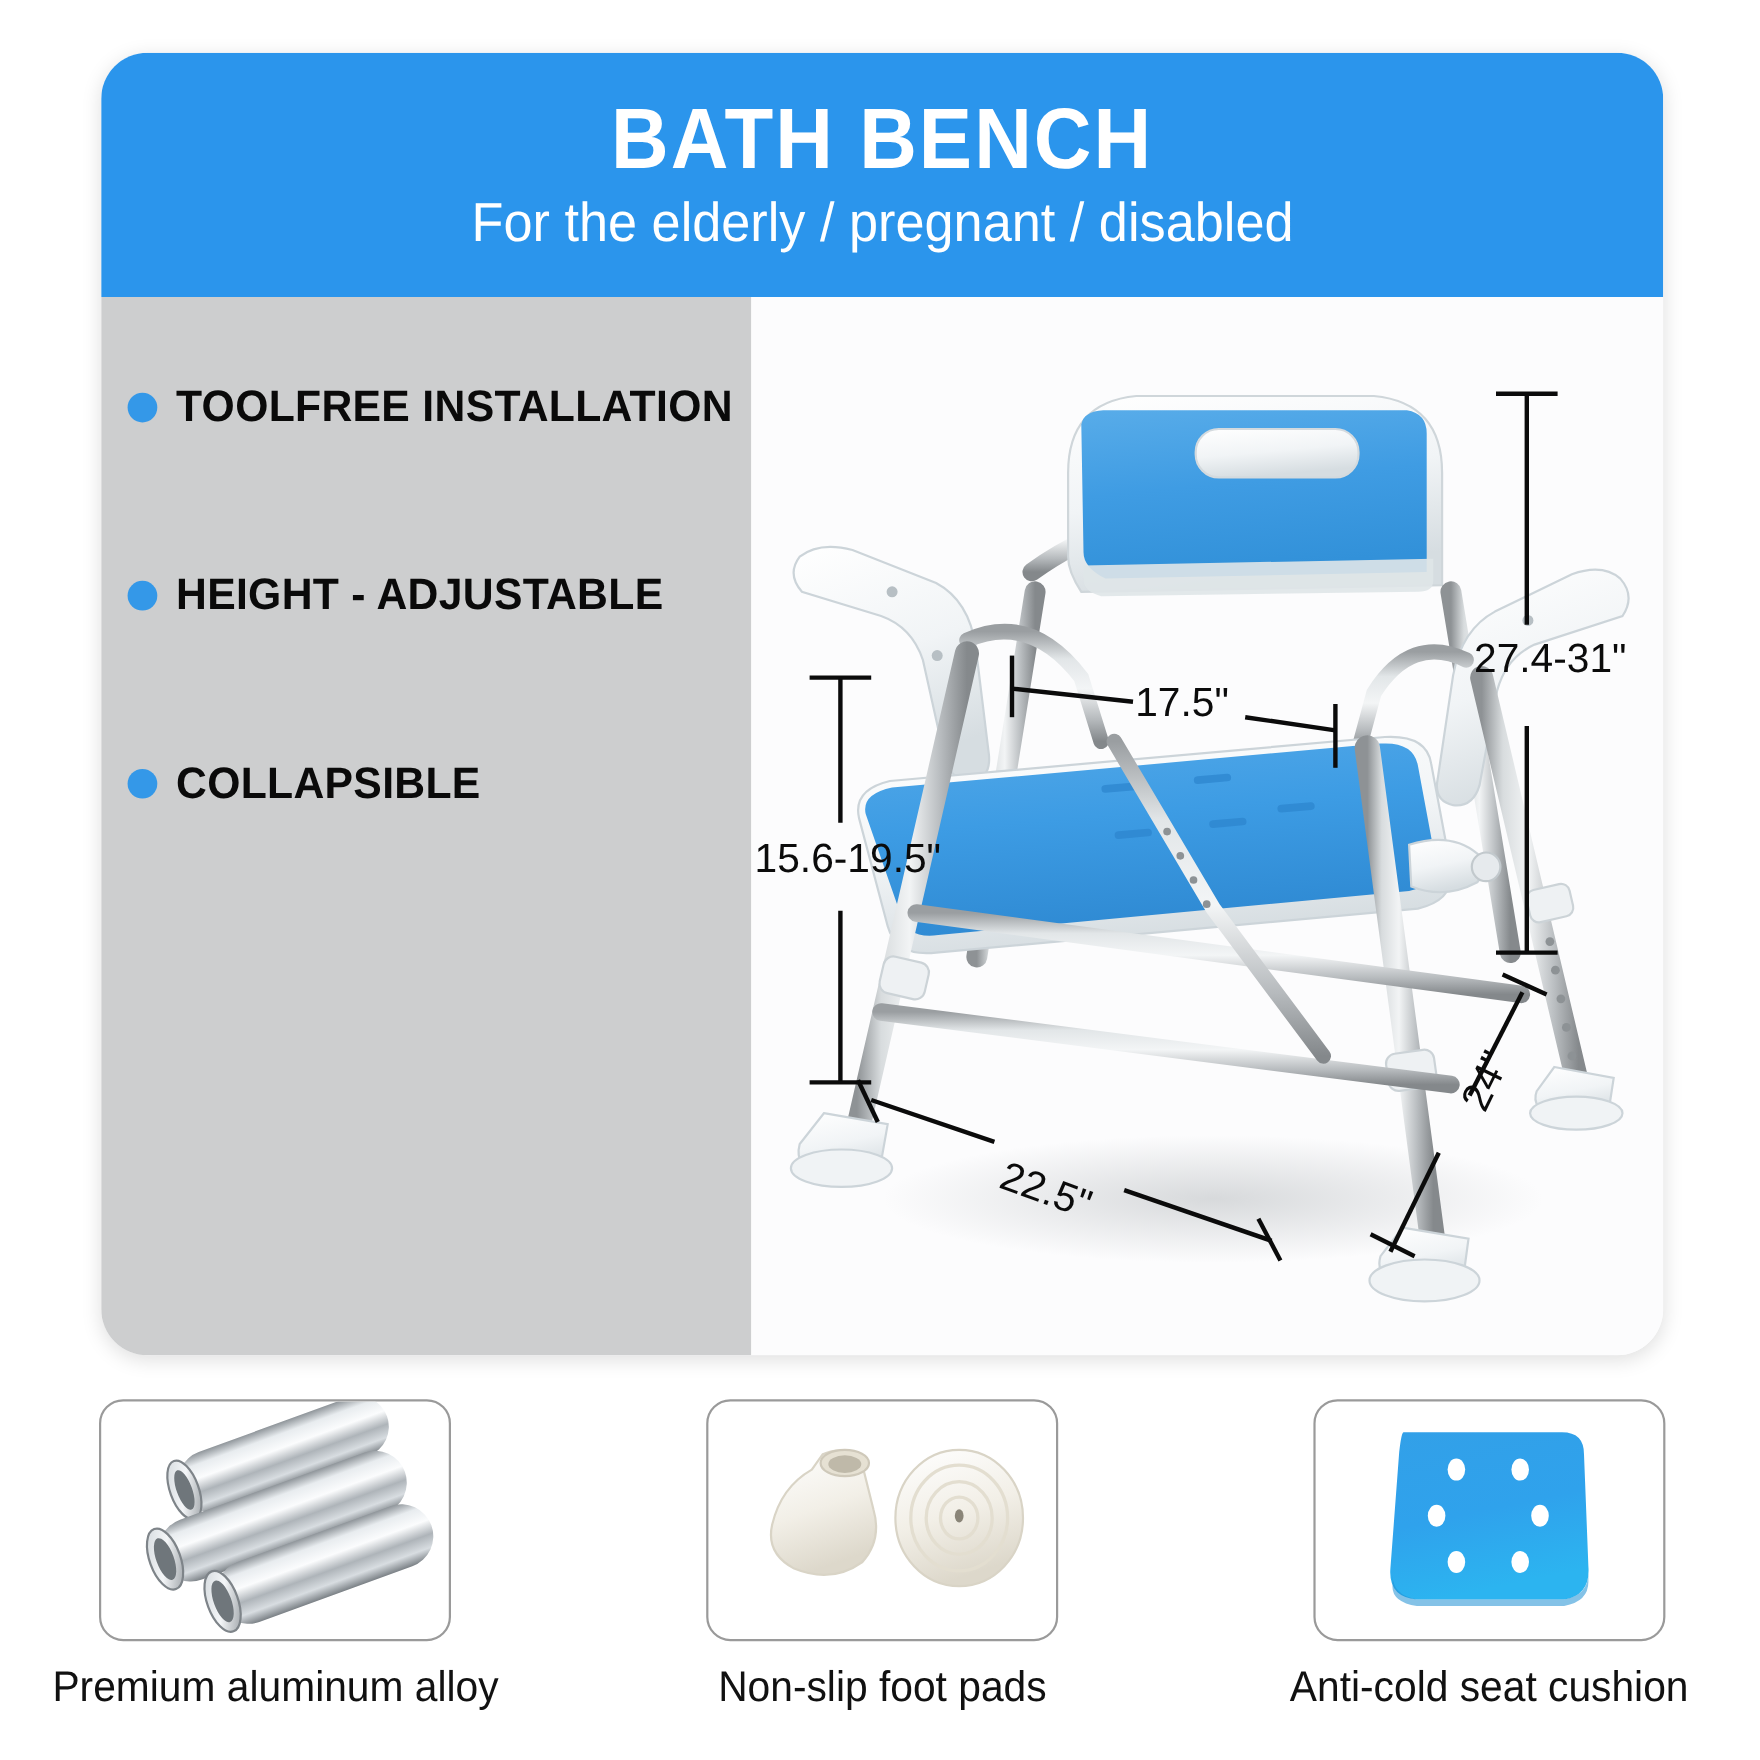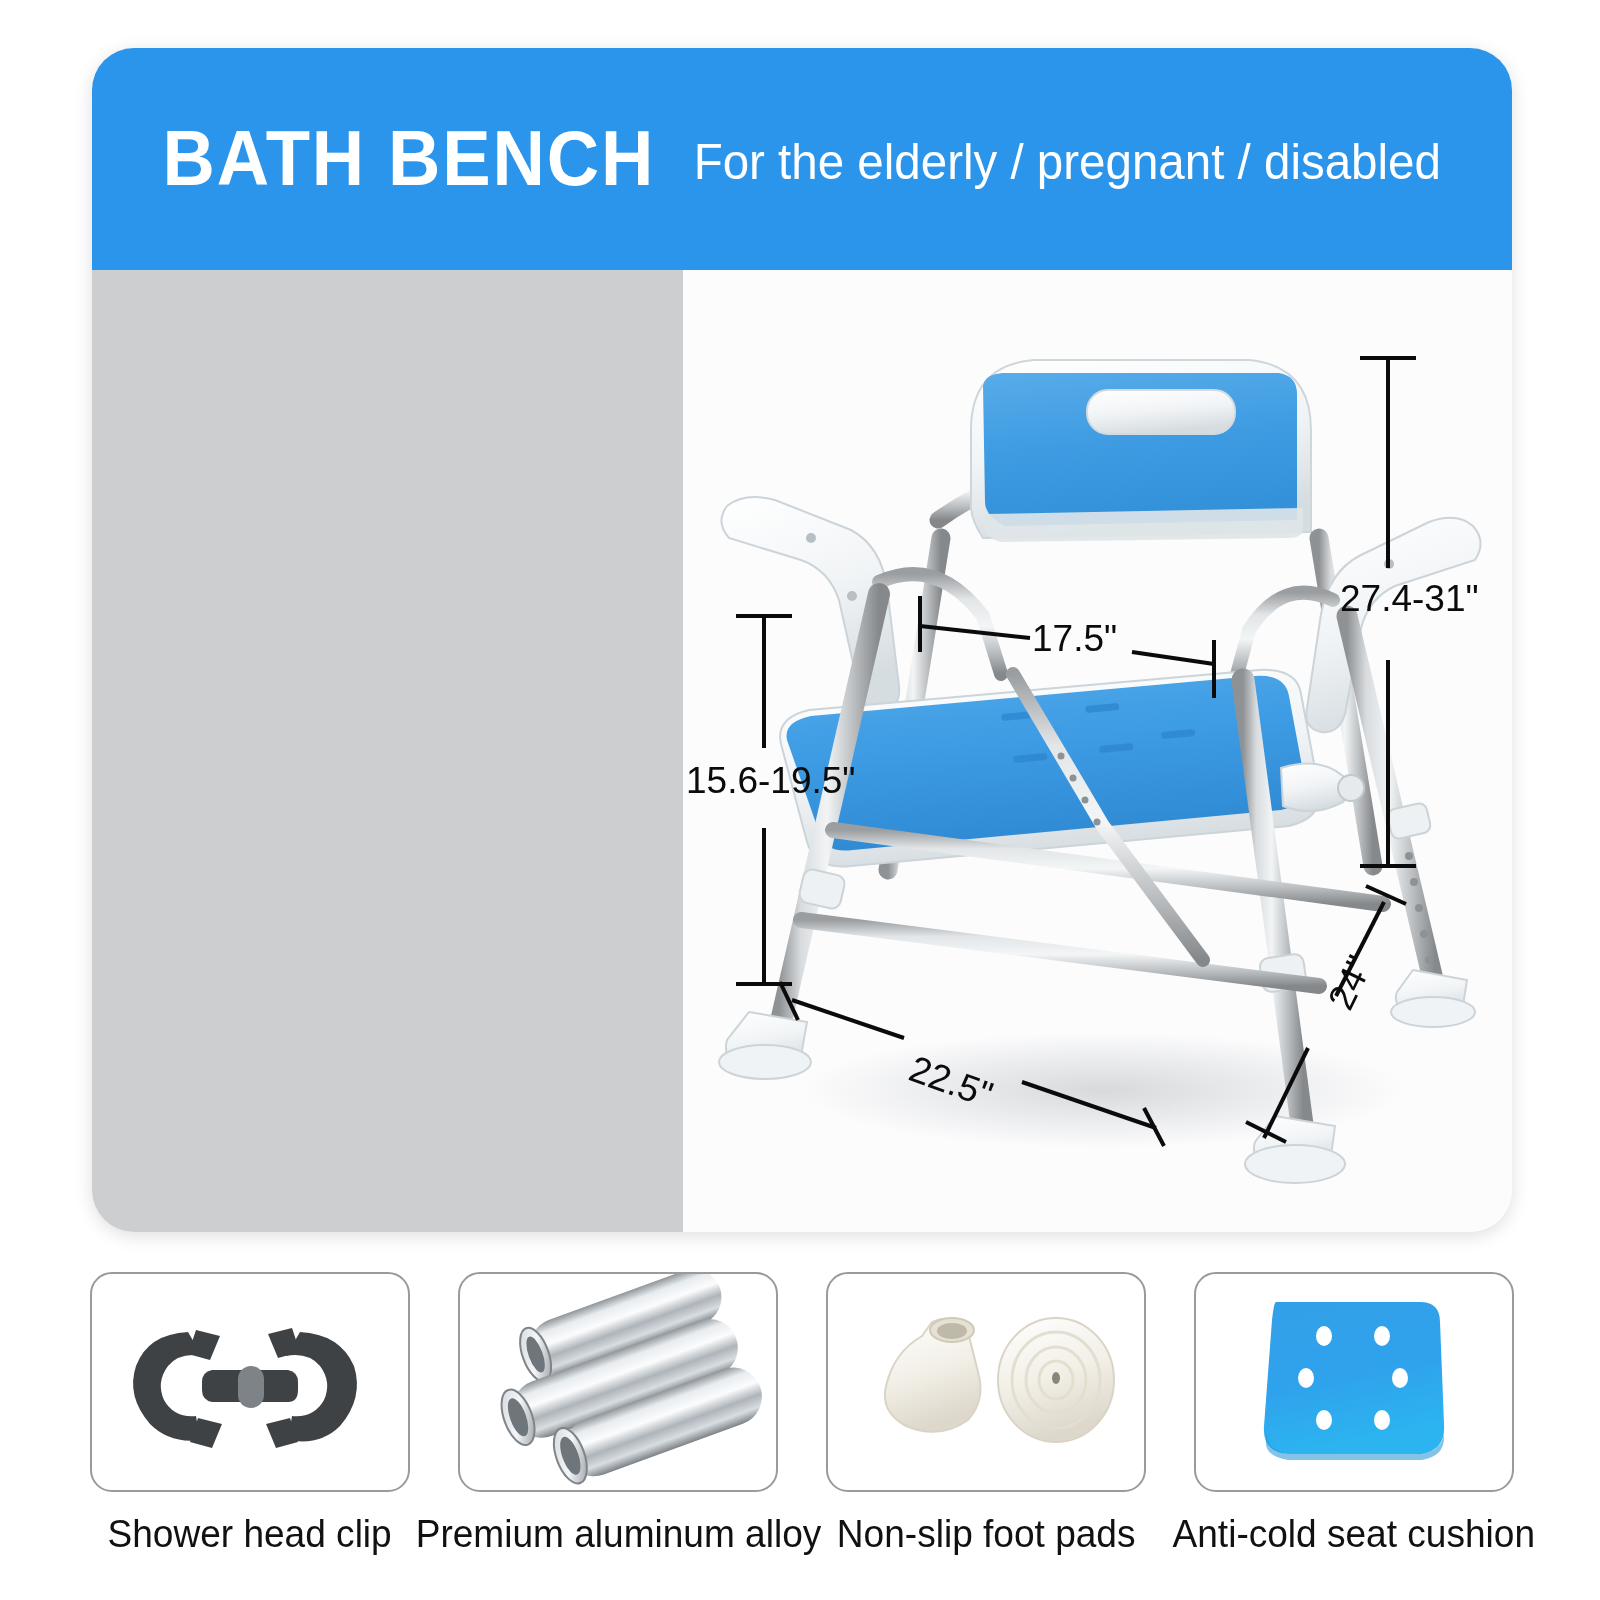--- a/index.html
+++ b/index.html
@@ -13,21 +13,21 @@
   
   #main-panel{
     position:absolute;left:92px;top:48px;width:1420px;height:1184px;
     border-radius:42px;overflow:hidden;
     background:#fcfcfd;
     box-shadow:0 4px 18px rgba(0,0,0,.13);
   }
   #header-band{
     position:absolute;left:0;top:0;width:100%;height:222px;
     background:#2b95ec;
-    display:flex;flex-direction:row;align-items:center;justify-content:center;
+    display:flex;flex-direction:column;align-items:center;justify-content:center;
   }
   #header-title{
     color:#ffffff;font-size:78px;font-weight:bold;letter-spacing:2px;
     line-height:1.02;
     font-family:"Liberation Sans Narrow","Liberation Sans",sans-serif;
     transform:scaleX(.93);
   }
   #header-sub{
     color:#ffffff;font-size:50px;font-weight:normal;margin-top:6px;
     font-family:"Liberation Sans Narrow","Liberation Sans",sans-serif;
@@ -90,20 +90,34 @@
 <div id="main-panel">
 
   <div id="header-band">
     <div id="header-title">BATH BENCH</div>
     <div id="header-sub">For the elderly / pregnant / disabled</div>
   </div>
 
   <div id="left-gray"></div>
   <div id="right-white"></div>
 
+  <div id="feature-list">
+    <div class="feature-row">
+      <div class="feature-dot"></div>
+      <div class="feature-label">TOOLFREE INSTALLATION</div>
+    </div>
+    <div class="feature-row">
+      <div class="feature-dot"></div>
+      <div class="feature-label">HEIGHT - ADJUSTABLE</div>
+    </div>
+    <div class="feature-row">
+      <div class="feature-dot"></div>
+      <div class="feature-label">COLLAPSIBLE</div>
+    </div>
+  </div>
 
   <div id="product-stage">
     <svg id="chair" viewBox="0 0 829 962" xmlns="http://www.w3.org/2000/svg">
       <defs>
         <linearGradient id="tube" x1="0" y1="0" x2="1" y2="0">
           <stop offset="0%" stop-color="#8e9295"></stop>
           <stop offset="22%" stop-color="#d8dcde"></stop>
           <stop offset="48%" stop-color="#f2f4f5"></stop>
           <stop offset="74%" stop-color="#bcc0c3"></stop>
           <stop offset="100%" stop-color="#85898c"></stop>
@@ -264,37 +278,20 @@
     <div class="dimtext" style="left:594px;top:712px;">15.6-19.5"</div>
     <div class="dimtext" style="left:1248px;top:530px;">27.4-31"</div>
     <div class="dimtext" style="left:826px;top:1000px;transform:rotate(20deg);">22.5"</div>
     <div class="dimtext" style="left:1228px;top:950px;transform:rotate(-64deg);">24"</div>
   </div>
 
 </div>
 
 <div id="cards">
 
-  <div class="card-col">
-    <div class="card-box">
-      <svg viewBox="0 0 316 216" width="316" height="216">
-        <g fill="#3f4245">
-          <path d="M96 58 Q56 60 44 92 Q34 122 58 150 Q78 170 108 166 L104 142 Q82 144 72 126 Q64 108 76 92 Q88 78 110 82 Z"></path>
-          <path d="M104 56 L128 62 L118 86 L96 80 Z"></path>
-          <path d="M106 144 L130 150 L120 174 L98 168 Z"></path>
-          <path d="M208 58 Q248 60 262 92 Q272 124 248 152 Q228 172 196 166 L200 142 Q222 144 232 126 Q240 108 228 92 Q216 78 194 82 Z"></path>
-          <path d="M200 54 L176 60 L186 84 L208 78 Z"></path>
-          <path d="M198 144 L174 150 L184 174 L206 168 Z"></path>
-          <path d="M120 96 L196 96 Q206 98 206 108 L206 116 Q206 128 196 128 L120 128 Q110 126 110 116 L110 108 Q110 98 120 96 Z"></path>
-        </g>
-        <rect x="146" y="92" width="26" height="42" rx="13" fill="#7e8387"></rect>
-      </svg>
-    </div>
-    <div class="card-label">Shower head clip</div>
-  </div>
 
   <div class="card-col">
     <div class="card-box">
       <svg viewBox="0 0 316 216" width="316" height="216">
         <defs>
           <linearGradient id="chrome" x1="0" y1="0" x2="0" y2="1">
             <stop offset="0%" stop-color="#8f959a"></stop>
             <stop offset="18%" stop-color="#e8ecef"></stop>
             <stop offset="40%" stop-color="#fbfcfd"></stop>
             <stop offset="62%" stop-color="#aeb4b9"></stop>

